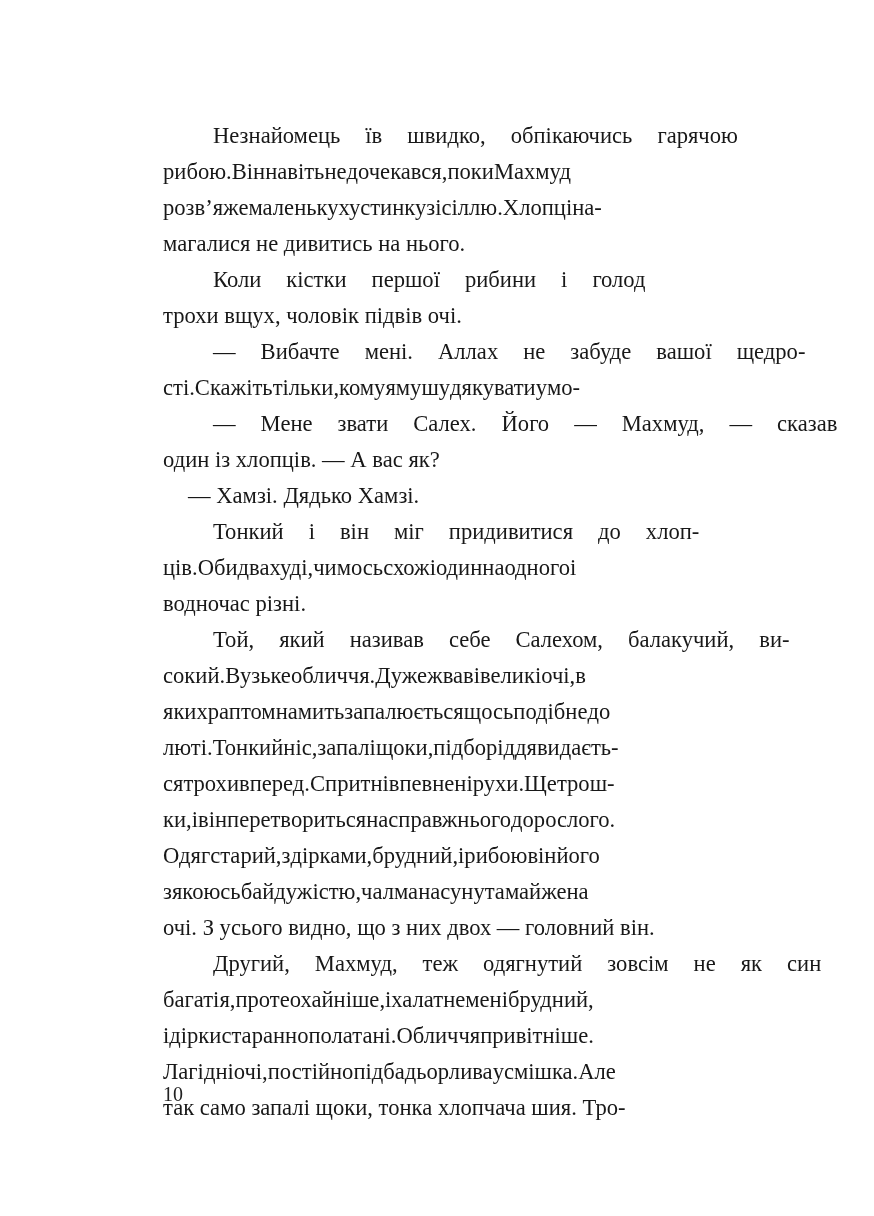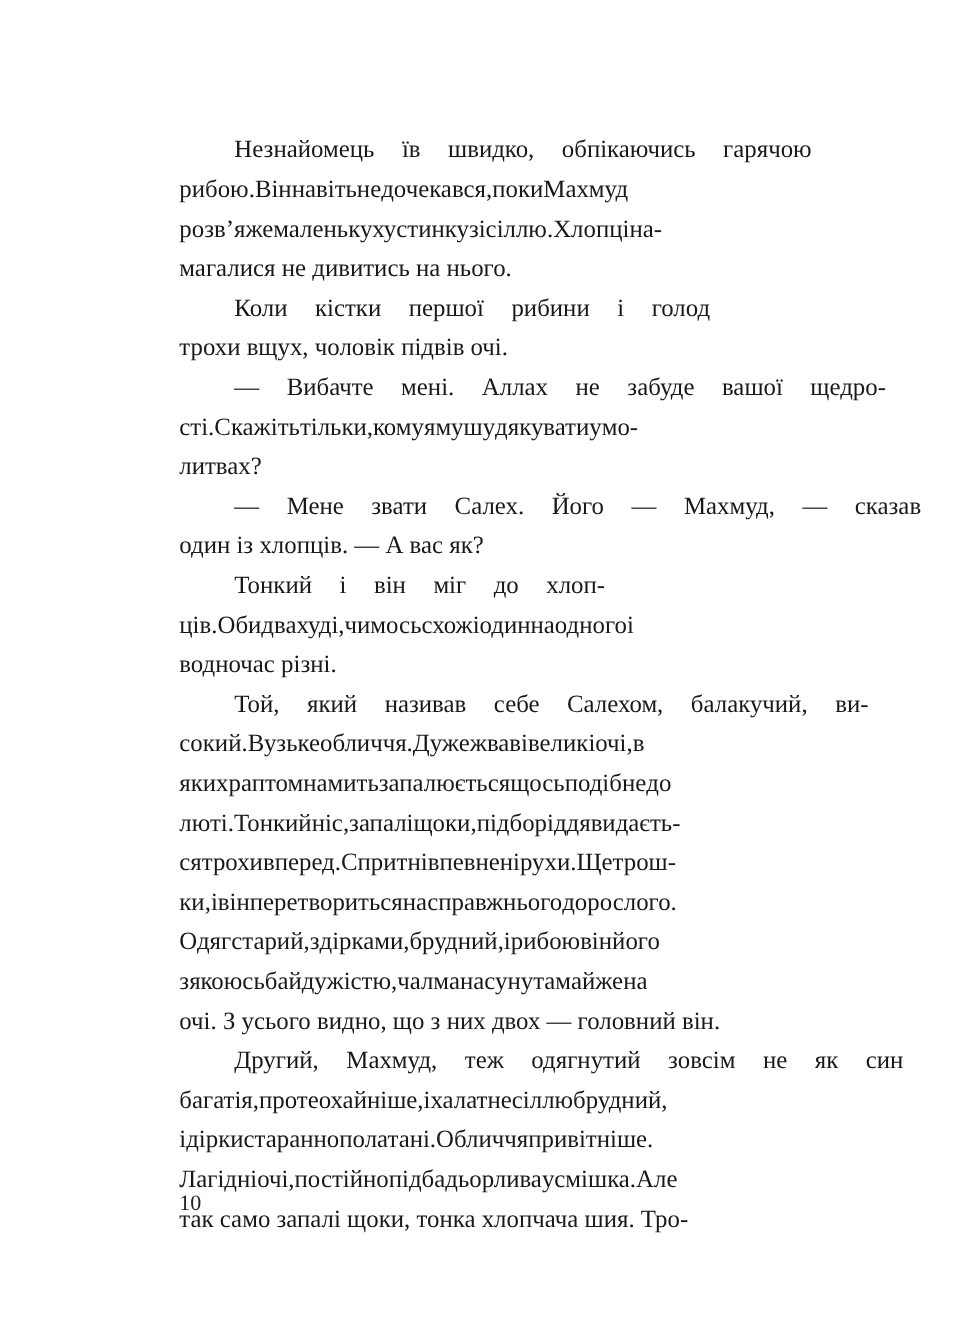--- a/index.html
+++ b/index.html
@@ -122,42 +122,45 @@
           <span class="w">сті.</span>
           <span class="w">Скажіть</span>
           <span class="w">тільки,</span>
           <span class="w">кому</span>
           <span class="w">я</span>
           <span class="w">мушу</span>
           <span class="w">дякувати</span>
           <span class="w">у</span>
           <span class="w">мо-</span>
         </span>
-        <span class="line">литвах?</span>
       </p>
       <p class="para">
         <span class="line justify indent">
           <span class="w">—</span>
           <span class="w">Мене</span>
           <span class="w">звати</span>
           <span class="w">Салех.</span>
           <span class="w">Його</span>
           <span class="w">—</span>
           <span class="w">Махмуд,</span>
           <span class="w">—</span>
           <span class="w">сказав</span>
         </span>
         <span class="line">один із хлопців. — А вас як?</span>
       </p>
       <p class="para">
+        <span class="line indent">— Хамзі. Дядько Хамзі.</span>
+      </p>
+      <p class="para">
         <span class="line justify indent">
           <span class="w">Тонкий</span>
           <span class="w">і</span>
           <span class="w">він</span>
           <span class="w">міг</span>
+          <span class="w">придивитися</span>
           <span class="w">до</span>
           <span class="w">хлоп-</span>
         </span>
         <span class="line justify">
           <span class="w">ців.</span>
           <span class="w">Обидва</span>
           <span class="w">худі,</span>
           <span class="w">чимось</span>
           <span class="w">схожі</span>
           <span class="w">один</span>
@@ -258,21 +261,21 @@
           <span class="w">як</span>
           <span class="w">син</span>
         </span>
         <span class="line justify">
           <span class="w">багатія,</span>
           <span class="w">проте</span>
           <span class="w">охайніше,</span>
           <span class="w">і</span>
           <span class="w">халат</span>
           <span class="w">не</span>
-          <span class="w">сіллю</span>
+          <span class="w">мені</span>
           <span class="w">брудний,</span>
         </span>
         <span class="line justify">
           <span class="w">і</span>
           <span class="w">дірки</span>
           <span class="w">старанно</span>
           <span class="w">полатані.</span>
           <span class="w">Обличчя</span>
           <span class="w">привітніше.</span>
         </span>

